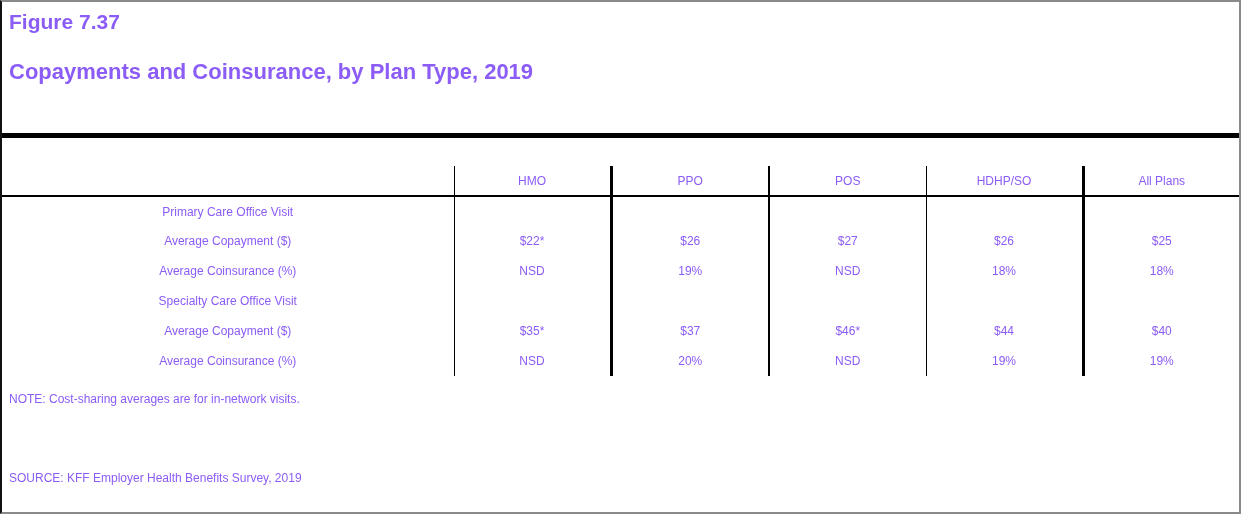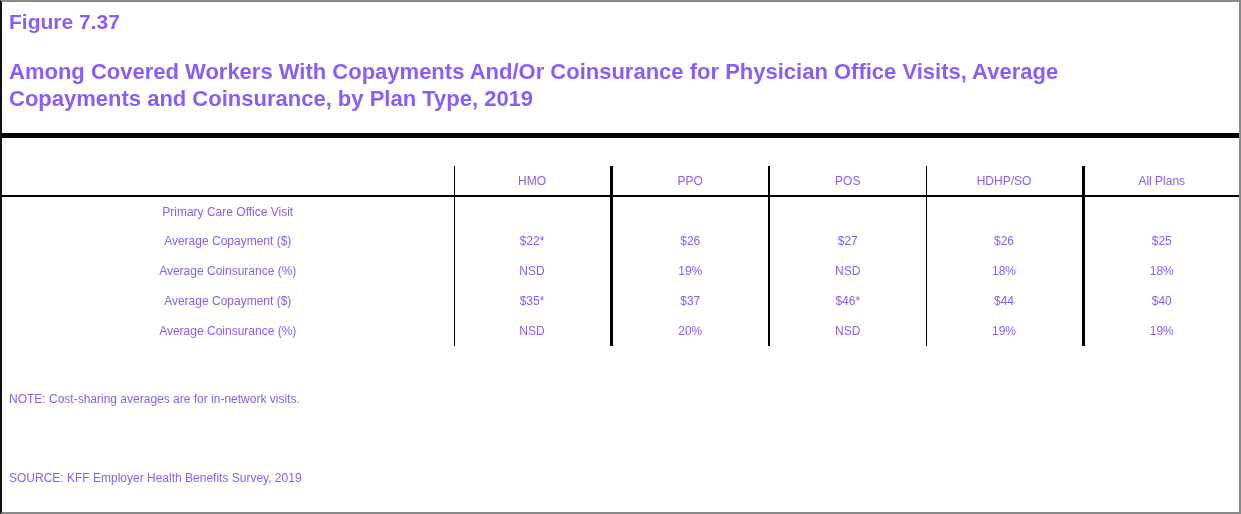--- a/index.html
+++ b/index.html
@@ -58,21 +58,20 @@
   .source { top:469px; }
 </style>
 </head>
 <body>
 
 <div class="page">
 
   <div class="figure-label">Figure 7.37</div>
 
   <div class="figure-title">
-    <div>Among Covered Workers With Copayments And/Or Coinsurance for Physician Office Visits, Average</div>
     <div>Copayments and Coinsurance, by Plan Type, 2019</div>
   </div>
 
   <div class="title-rule"></div>
 
   <table class="data-table">
     <colgroup>
       <col style="width:452px">
         <col style="width:157px">
         <col style="width:158px">
@@ -109,20 +108,28 @@
       </tr>
       <tr>
         <td class="label-cell">Average Coinsurance (%)</td>
         <td class="c1">NSD</td>
         <td class="c2">19%</td>
         <td class="c3">NSD</td>
         <td class="c4">18%</td>
         <td class="c5 bold">18%</td>
       </tr>
       <tr>
+        <td class="section-cell">Specialty Care Office Visit</td>
+        <td class="c1"></td>
+        <td class="c2"></td>
+        <td class="c3"></td>
+        <td class="c4"></td>
+        <td class="c5"></td>
+      </tr>
+      <tr>
         <td class="label-cell">Average Copayment ($)</td>
         <td class="c1">$35*</td>
         <td class="c2">$37</td>
         <td class="c3">$46*</td>
         <td class="c4">$44</td>
         <td class="c5 bold">$40</td>
       </tr>
       <tr>
         <td class="label-cell">Average Coinsurance (%)</td>
         <td class="c1">NSD</td>

